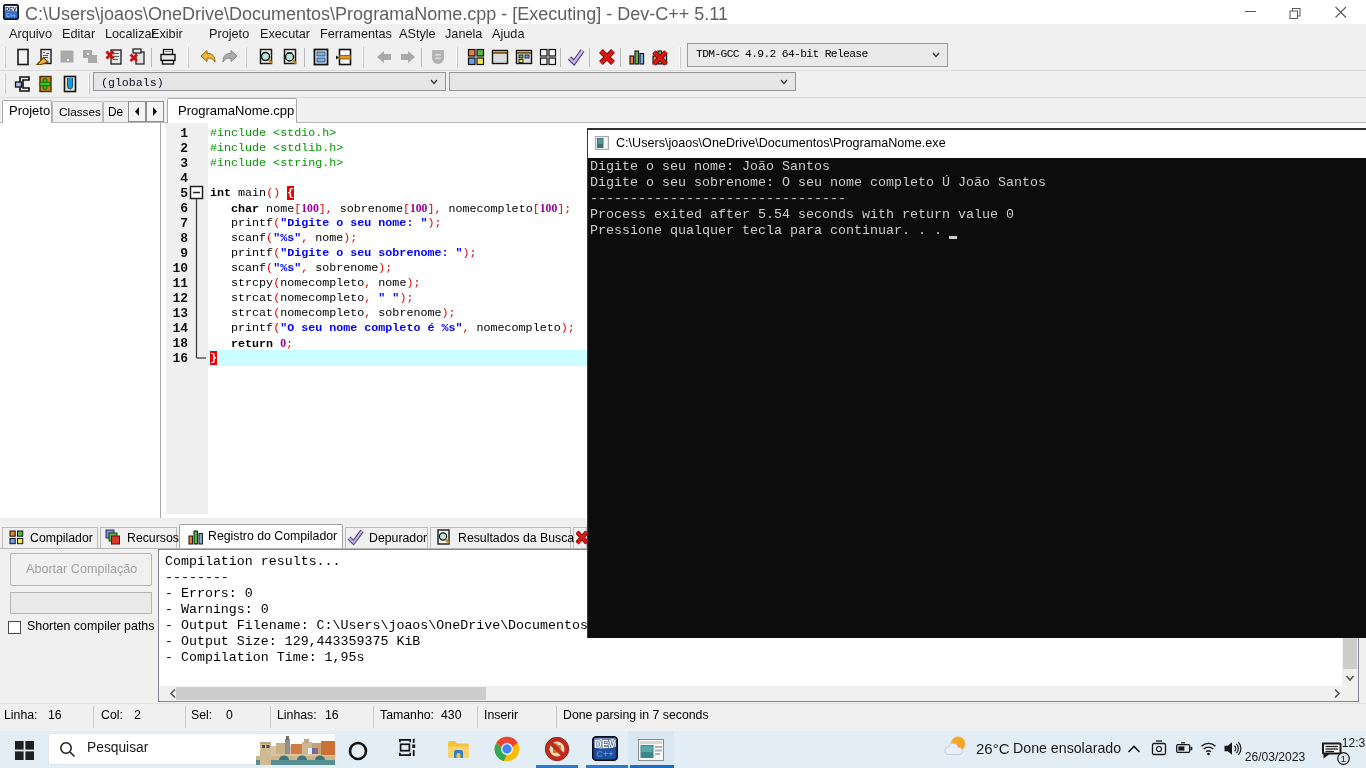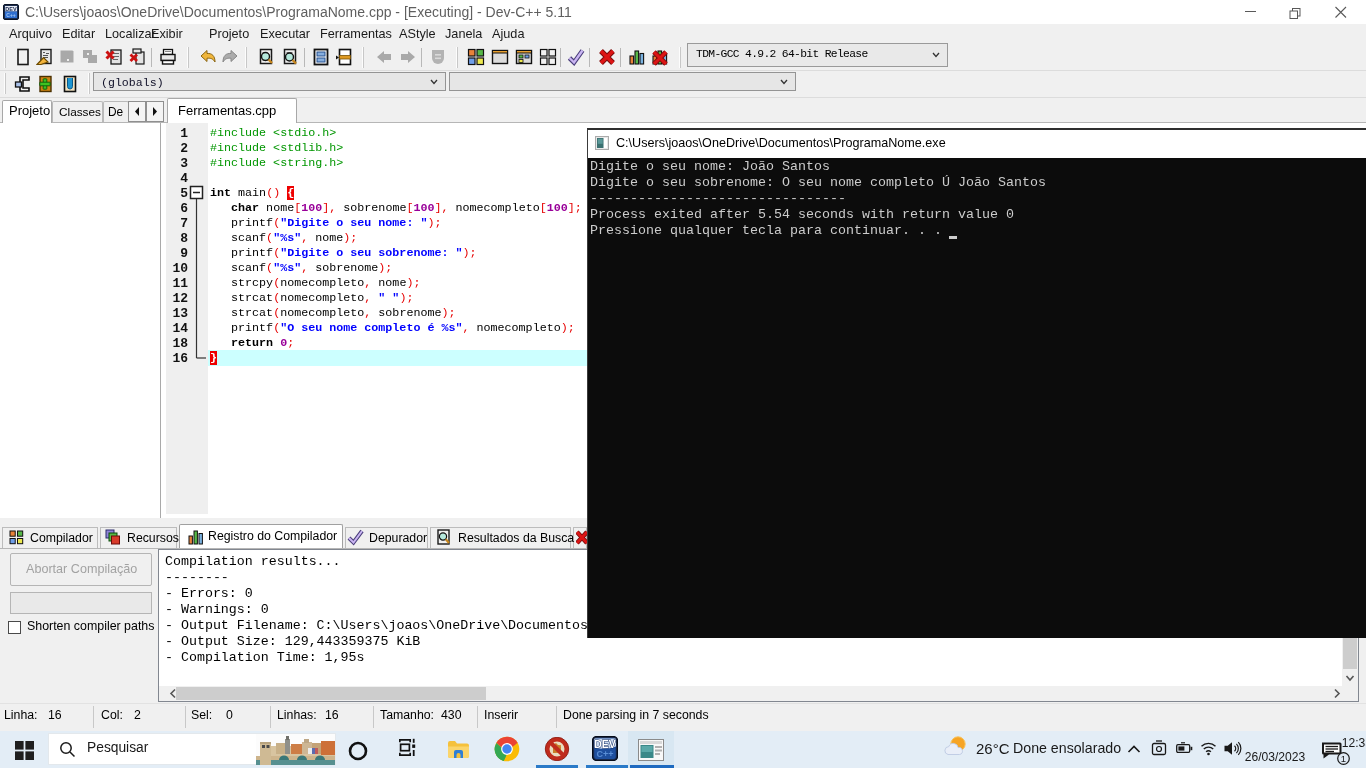--- a/index.html
+++ b/index.html
@@ -2,21 +2,21 @@
 <html><head>
 <meta charset="utf-8">
 <style>
 * { margin:0; padding:0; box-sizing:border-box; }
 html,body { width:1366px; height:768px; overflow:hidden; }
 body { font-family:"Liberation Sans",sans-serif; background:#f0f0f0; position:relative; }
 .abs { position:absolute; }
 .mono { font-family:"Liberation Mono",monospace; }
 
 #titlebar { left:0; top:0; width:1366px; height:24px; background:#ffffff; }
-#titletext { left:25px; top:4px; font-size:14px; color:#5f5f5f; white-space:pre; }
+#titletext { left:25px; top:4px; font-size:18px; color:#5f5f5f; white-space:pre; }
 
 #menubar { left:0; top:24px; width:1366px; height:21px; background:#f0f0f0; }
 .mitem { position:absolute; top:27px; font-size:12.7px; color:#1a1a1a; }
 
 #toolbar1 { left:0; top:45px; width:1366px; height:26px; background:#f0f0f0; border-bottom:1px solid #dcdcdc; }
 #toolbar2 { left:0; top:71px; width:1366px; height:27px; background:#f0f0f0; border-bottom:1px solid #dcdcdc; }
 .tsep { position:absolute; top:3px; width:1px; height:19px; background:#b8b8b8; }
 .grip { position:absolute; top:2px; width:2px; height:21px; border-left:1px solid #fdfdfd; background:#c8c8c8; }
 .ticon { position:absolute; width:18px; height:18px; }
 .combo { position:absolute; background:#e9e9e9; border:1px solid #8f8f8f; }
@@ -26,21 +26,21 @@
 .tab { position:absolute; font-size:13px; color:#000; }
 
 #editor { left:0; top:123px; width:1366px; height:395px; background:#ffffff; }
 #leftpanel { left:0; top:123px; width:161px; height:395px; background:#fff; border-right:1px solid #a9a9a9; }
 #gutter { left:166px; top:123px; width:42px; height:391px; background:#efefef; }
 .lnum { position:absolute; right:1178px; font-size:13px; font-weight:bold; color:#111; font-family:"Liberation Mono",monospace; }
 .cline { position:absolute; left:210px; white-space:pre; font-size:11.7px; line-height:15px; font-family:"Liberation Mono",monospace; color:#000; }
 .kw { font-weight:bold; color:#000; }
 .inc { color:#009600; }
 .str { color:#0000ff; font-weight:bold; }
-.num { color:#990099; font-weight:bold; }
+.num { color:#990099; font-weight:bold;font-family:Liberation Serif, serif; }
 .sym { color:#e60000; }
 .brace { background:#ee0000; color:#ffffff; font-weight:bold; }
 
 #bottom { left:0; top:518px; width:1366px; height:185px; background:#f0f0f0; }
 .btab { position:absolute; font-size:12.3px; color:#000; }
 #logbox { left:158px; top:549px; width:1201px; height:153px; background:#fff; border:1px solid #828790; }
 .logline { position:absolute; left:165px; white-space:pre; font-size:13.3px; line-height:16px; font-family:"Liberation Mono",monospace; color:#000; }
 
 #statusbar { left:0; top:703px; width:1366px; height:28px; background:#f0f0f0; border-top:1px solid #e2e2e2; }
 .sseg { position:absolute; top:708px; font-size:12.3px; color:#000; }
@@ -281,21 +281,21 @@
 <span class="tab" style="left:9px;top:103px">Projeto</span>
 <span class="tab" style="left:59px;top:105px;font-size:11.8px">Classes</span>
 <span class="tab" style="left:108px;top:105px;font-size:11.9px">De</span>
 <div class="abs" style="left:128px;top:101px;width:18px;height:21px;background:#f4f4f4;border:1px solid #8f8f8f"><svg width="16" height="19" viewBox="0 0 16 19">
       <polygon points="10,5 6,9.5 10,14" fill="#111"></polygon>
     </svg></div>
 <div class="abs" style="left:146px;top:101px;width:18px;height:21px;background:#f4f4f4;border:1px solid #8f8f8f"><svg width="16" height="19" viewBox="0 0 16 19">
       <polygon points="6,5 10,9.5 6,14" fill="#111"></polygon>
     </svg></div>
 <div class="abs" style="left:167px;top:98px;width:130px;height:25px;background:#fff;border:1px solid #a8a8a8;border-bottom:none;border-radius:2px 2px 0 0"></div>
-<span class="tab" style="left:178px;top:103px;font-size:13px">Ferramentas.cpp</span>
+<span class="tab" style="left:178px;top:103px;font-size:13px">ProgramaNome.cpp</span>
 
 <div id="editor" class="abs"></div>
 <div id="leftpanel" class="abs"></div>
 <div id="gutter" class="abs"></div>
 <div class="abs" style="left:208px;top:350px;width:380px;height:16px;background:#ccffff"></div>
 <div class="lnum" style="top:126px">1</div>
 <div class="lnum" style="top:141px">2</div>
 <div class="lnum" style="top:156px">3</div>
 <div class="lnum" style="top:171px">4</div>
 <div class="lnum" style="top:186px">5</div>

